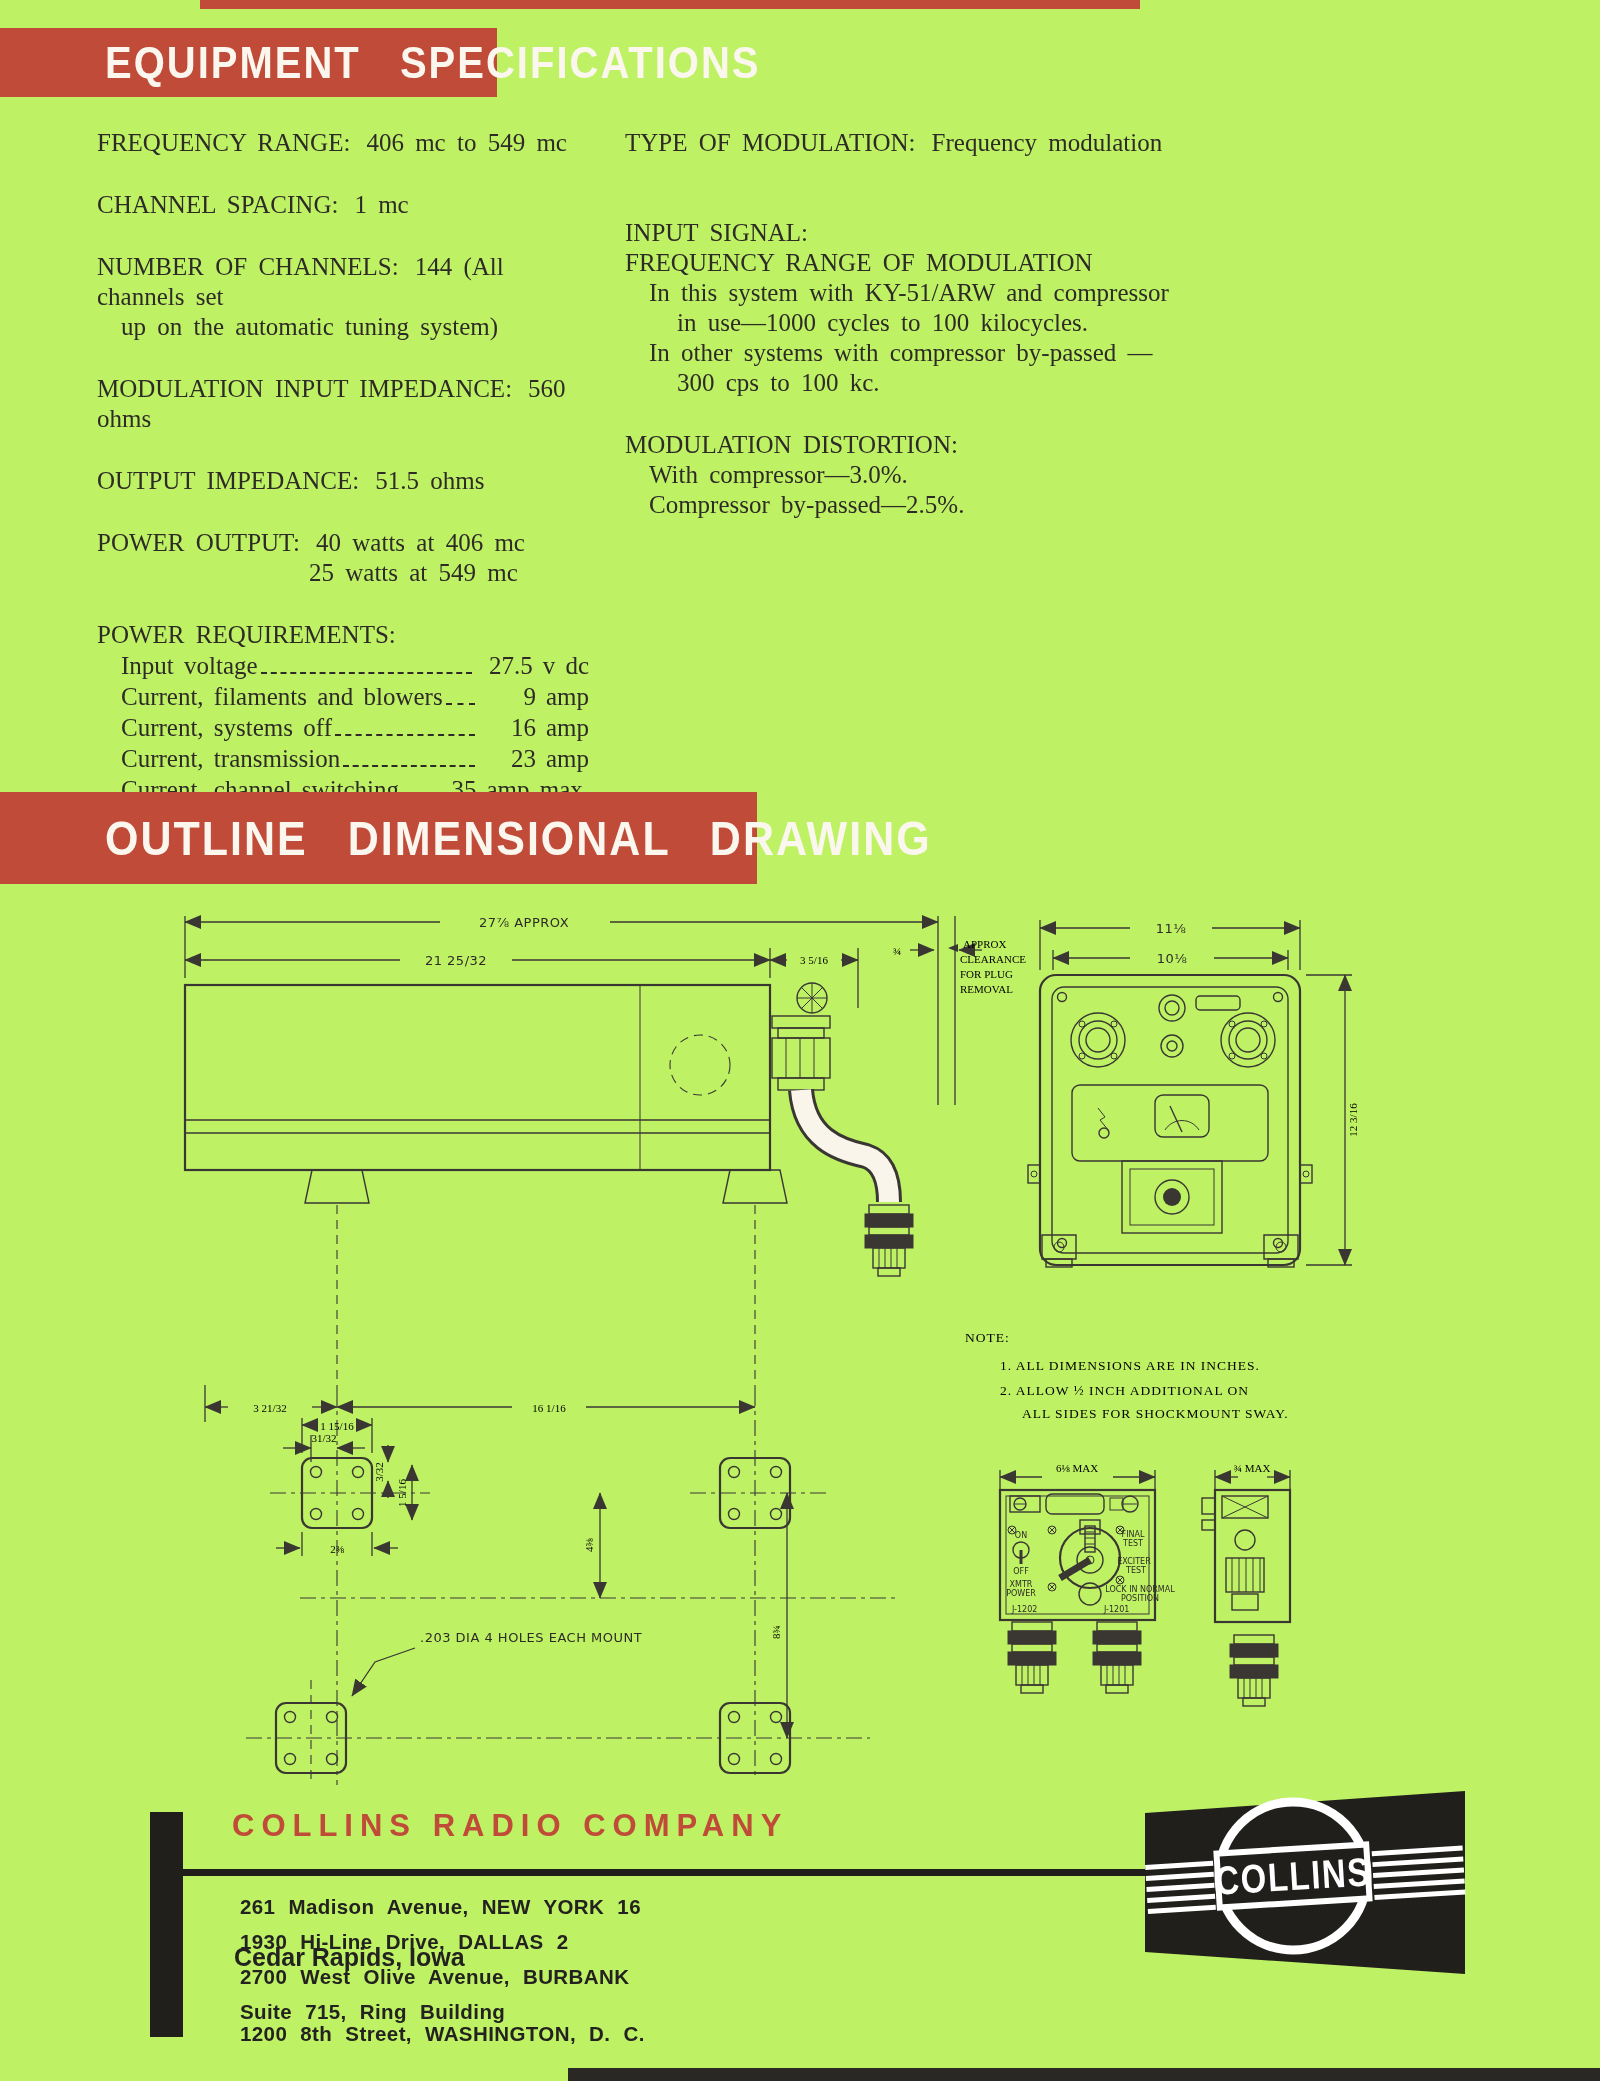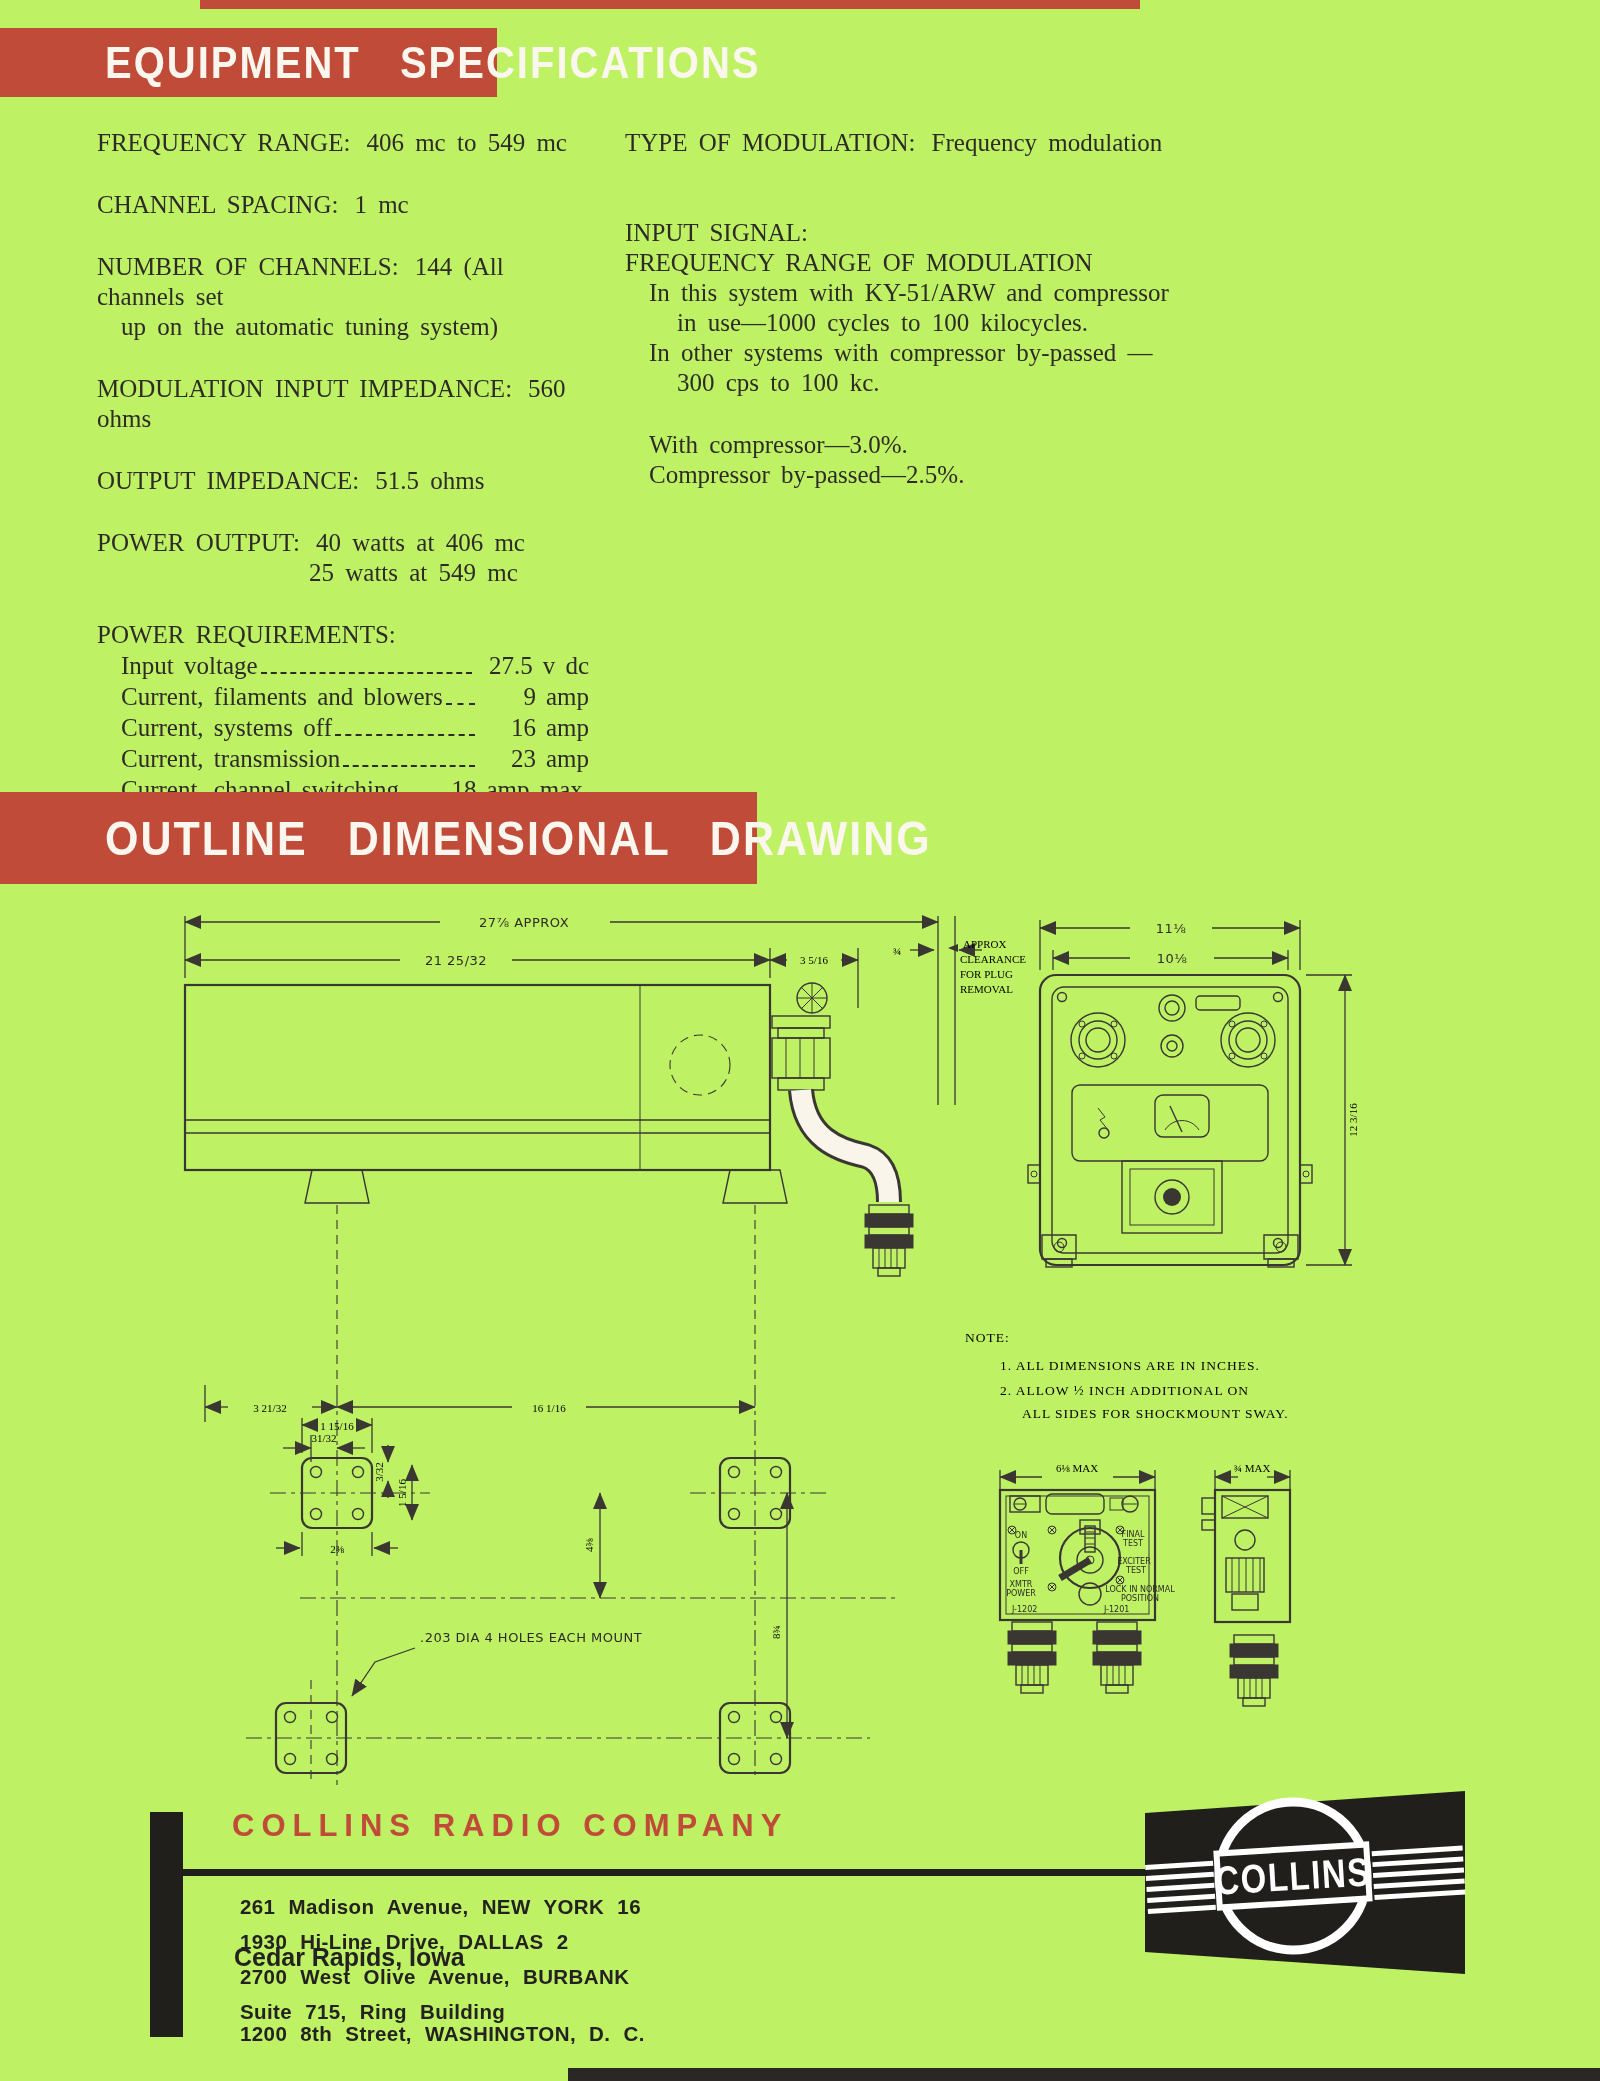--- a/index.html
+++ b/index.html
@@ -119,39 +119,40 @@
       </div>
       <div class="pr-row">
         <span>Current, transmission</span>
           <span class="leader"></span>
           <span class="pr-num">23</span>
           <span class="pr-unit">amp</span>
       </div>
       <div class="pr-row">
         <span>Current, channel switching</span>
           <span class="leader"></span>
-          <span class="pr-num">18</span>
+          <span class="pr-num">35</span>
           <span class="pr-unit">amp max.</span>
       </div>
     </div>
   </div>
 
   <div class="col" id="colR">
     <div class="spec-item gap-after-type">
       <span>TYPE OF MODULATION:</span><span class="sv">Frequency modulation</span>
     </div>
     <div class="spec-item">
       <div class="lbl2">INPUT SIGNAL:</div>
       <div class="lbl2">FREQUENCY RANGE OF MODULATION</div>
       <div class="sub1">In this system with KY-51/ARW and compressor</div>
       <div class="sub2">in use—1000 cycles to 100 kilocycles.</div>
       <div class="sub1">In other systems with compressor by-passed —</div>
       <div class="sub2">300 cps to 100 kc.</div>
     </div>
     <div class="spec-item">
+      <div>MODULATION DISTORTION:</div>
       <div class="sub1">With compressor—3.0%.</div>
       <div class="sub1">Compressor by-passed—2.5%.</div>
     </div>
   </div>
 
   <div class="banner" id="banner2">
     <span class="t">OUTLINE DIMENSIONAL DRAWING</span>
   </div>
 
   <svg id="drawing" width="1600" height="900" viewBox="0 0 1600 900">

